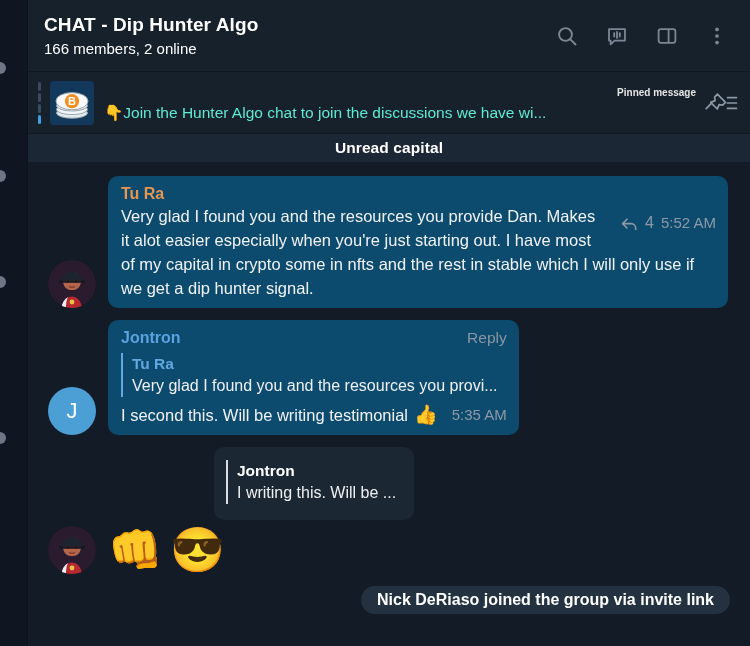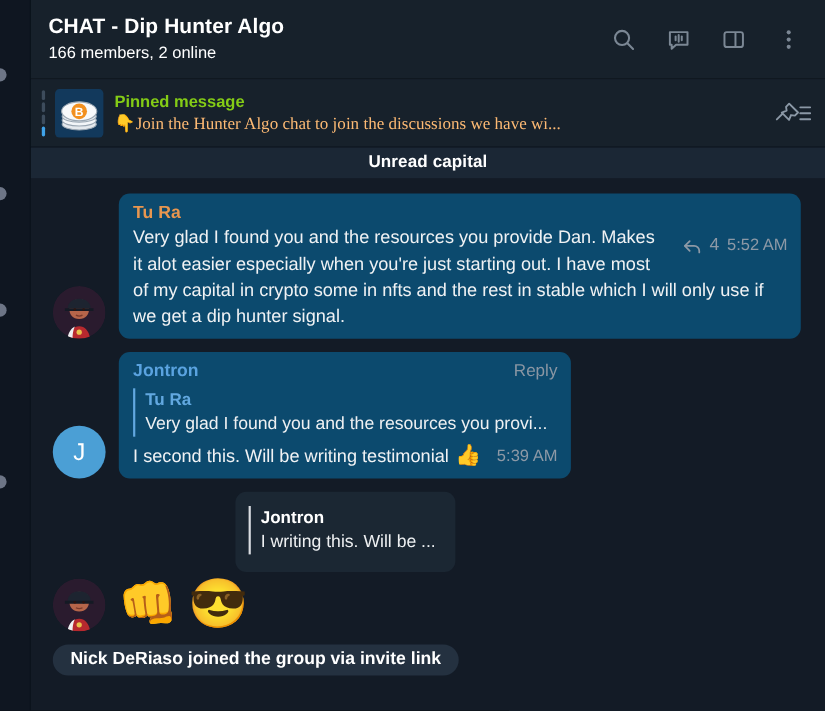--- a/index.html
+++ b/index.html
@@ -120,33 +120,33 @@
     overflow: hidden;
     margin-right: 10px;
   }
   .coin-stack {
     position: absolute;
     left: 50%; top: 52%;
     transform: translate(-50%,-50%);
   }
   .pin-text { flex: 1 1 auto; min-width: 0; }
   .pin-title {
-    color: #84cc16;
-    font-size: 15px;
+    color: #e5e5e5;
+    font-size: 10px;
     font-weight: bold;
     line-height: 19px;
+    text-align: right;
   }
   .pin-snippet {
-    color: #fdba74;
+    color: #5eead4;
     font-size: 15.5px;
     line-height: 21px;
     white-space: nowrap;
     overflow: hidden;
     text-overflow: ellipsis;
-    font-family: Liberation Serif, serif;
   }
   .pin-right {
     flex: 0 0 auto;
     color: #8b98a6;
     display: flex;
     align-items: center;
     padding-left: 8px;
   }
 
   
@@ -286,21 +286,21 @@
   .emoji-row {
     display: flex;
     align-items: center;
     gap: 8px;
     margin-top: 6px;
   }
 
   
   .service-wrap {
     display: flex;
-    justify-content: flex-start;
+    justify-content: flex-end;
     margin-top: 6px;
   }
   .service-pill {
     background: #243140;
     color: #ffffff;
     font-size: 16px;
     font-weight: bold;
     border-radius: 14px;
     padding: 5px 16px;
     white-space: nowrap;
@@ -428,21 +428,21 @@
             <span class="sender blue">Jontron</span>
             <span class="reply-link">Reply</span>
           </div>
           <div class="quote">
             <div class="quote-name">Tu Ra</div>
             <div class="quote-text">Very glad I found you and the resources you provi...</div>
           </div>
           <div class="msg-text inline-row">
             <span>I second this. Will be writing testimonial</span>
             <span class="emoji-sm" style="margin-left:6px">👍</span>
-            <span style="color:#8d99a6;font-size:15px;margin-left:14px">5:39 AM</span>
+            <span style="color:#8d99a6;font-size:15px;margin-left:14px">5:35 AM</span>
           </div>
         </div>
       </div>
 
       <div class="msg-row reaction-msg">
         <div class="avatar">
           <svg width="48" height="48" viewBox="0 0 48 48">
             <circle cx="24" cy="24" r="24" fill="#2a1b2e"></circle>
             <path d="M24 12c6 0 9 3.4 9 8.4 0 5.6-3 9.6-9 9.6s-9-4-9-9.6C15 15.4 18 12 24 12z" fill="#b5654a"></path>
             <path d="M13.5 20.5c0-5.4 4.4-9 10.5-9s10.5 3.6 10.5 9H13.5z" fill="#1d2430"></path>

